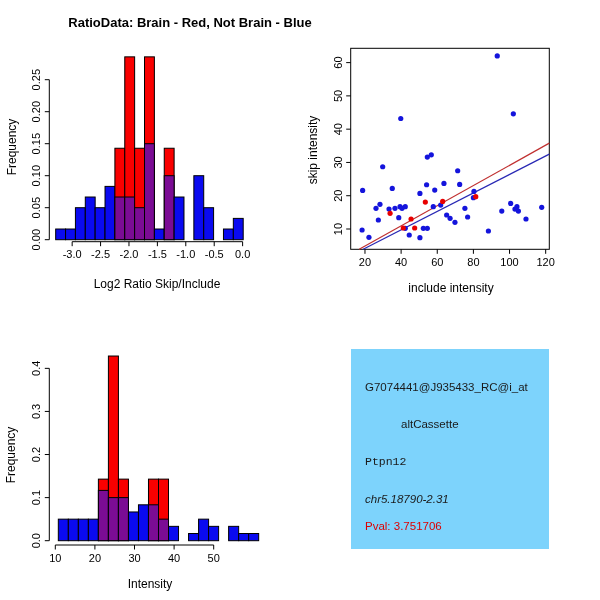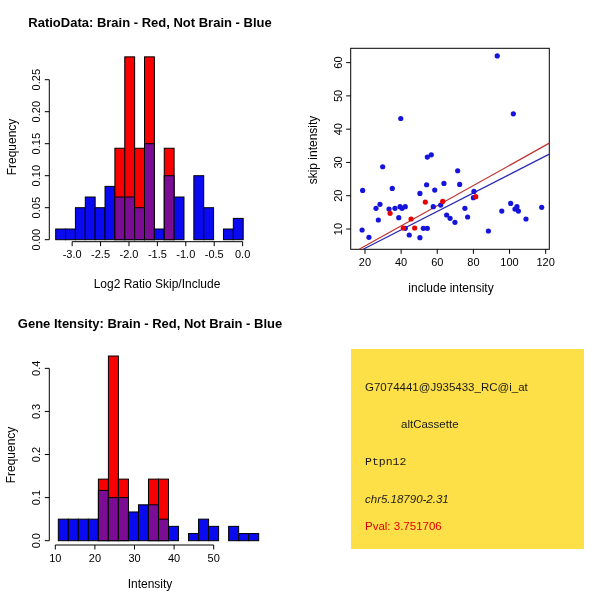--- a/index.html
+++ b/index.html
@@ -4,21 +4,21 @@
 <style>
   html,body{margin:0;padding:0;background:#888;}
   .window{position:relative;width:600px;height:600px;background:#ffffff;overflow:hidden;
           font-family:"Liberation Sans", sans-serif;}
   .panel{position:absolute;width:300px;height:300px;}
   #panel-ratio{left:0;top:0;}
   #panel-scatter{left:300px;top:0;}
   #panel-gene{left:0;top:300px;}
   #panel-info{left:300px;top:300px;}
   .chart-title{position:absolute;left:0;top:15px;width:100%;text-align:center;
-               font-size:13px;font-weight:bold;color:#000;letter-spacing:0px;}
+               font-size:13px;font-weight:bold;color:#000;letter-spacing:0px;padding-left:40px;}
   svg{position:absolute;left:0;top:0;}
   svg text{font-family:"Liberation Sans", sans-serif;fill:#000;}
   .axis-label{font-size:12px;}
   .info-box{position:absolute;left:51px;top:49px;width:198px;height:200px;}
   .info-line{position:absolute;left:14px;font-size:11.5px;white-space:nowrap;}
 </style>
 </head>
 <body>
 
 <div class="window">
@@ -179,21 +179,20 @@
             <circle cx="142.68125568698815" cy="201.3794701986755" r="2.6" fill="#e80000"></circle>
             <circle cx="175.75113739763424" cy="196.72052980132452" r="2.6" fill="#e80000"></circle>
           </g>
         </g>
       <text class="axis-label" x="151" y="292" text-anchor="middle">include intensity</text>
       <text class="axis-label" transform="translate(17,150) rotate(-90)" text-anchor="middle">skip intensity</text>
     </svg>
   </div>
 
   <div class="panel" id="panel-gene">
-    <div class="chart-title" style="top:16px">Gene Itensity: Brain - Red, Not Brain - Blue</div>
     <svg width="300" height="300">
       <g class="plot">
           <g>
             <rect x="58.315408682049274" y="219.15555555555554" width="10.01808760265937" height="21.54444444444445" fill="#0a0af0" stroke="#000000"></rect>
             <rect x="68.33349628470864" y="219.15555555555554" width="10.018087602659364" height="21.54444444444445" fill="#0a0af0" stroke="#000000"></rect>
             <rect x="78.35158388736801" y="219.15555555555554" width="10.018087602659364" height="21.54444444444445" fill="#0a0af0" stroke="#000000"></rect>
             <rect x="88.36967149002737" y="219.15555555555554" width="10.018087602659364" height="21.54444444444445" fill="#0a0af0" stroke="#000000"></rect>
             <rect x="98.38775909268674" y="179.1259777777778" width="10.018087602659364" height="61.5740222222222" fill="#f90000" stroke="#000000"></rect>
             <rect x="98.38775909268674" y="190.41526666666667" width="10.018087602659364" height="50.28473333333332" fill="#7b0c94" stroke="#000000"></rect>
             <rect x="108.4058466953461" y="56.02102222222223" width="10.018087602659364" height="184.67897777777776" fill="#f90000" stroke="#000000"></rect>
@@ -240,21 +239,21 @@
             <line x1="44.8" y1="68.34444444444443" x2="49.3" y2="68.34444444444443" stroke="#000000"></line>
             <text transform="translate(40.3,68.34444444444443) rotate(-90)" text-anchor="middle" font-size="11px">0.4</text>
           </g>
         </g>
       <text class="axis-label" x="150" y="288" text-anchor="middle">Intensity</text>
       <text class="axis-label" transform="translate(15,155) rotate(-90)" text-anchor="middle">Frequency</text>
     </svg>
   </div>
 
   <div class="panel" id="panel-info">
-    <div class="info-box" id="info-box" style="background: #fde047; padding-left: 35px;">
+    <div class="info-box" id="info-box" style="background: #7dd3fc;">
       <div class="info-line" style="top: 32px; color: rgb(26, 26, 26);">G7074441@J935433_RC@i_at</div>
       <div class="info-line" style="top: 69px; color: rgb(26, 26, 26); margin-left: 36px;">altCassette</div>
       <div class="info-line" style="top: 106px; color: rgb(26, 26, 26); font-family: Liberation Mono, monospace;">Ptpn12</div>
       <div class="info-line" style="top: 144px; color: rgb(26, 26, 26); font-style: italic;">chr5.18790-2.31</div>
       <div class="info-line" id="pval-line" style="top: 171px; color: rgb(221, 0, 0);">Pval: 3.751706</div>
     </div>
   </div>
 
 </div>
 

